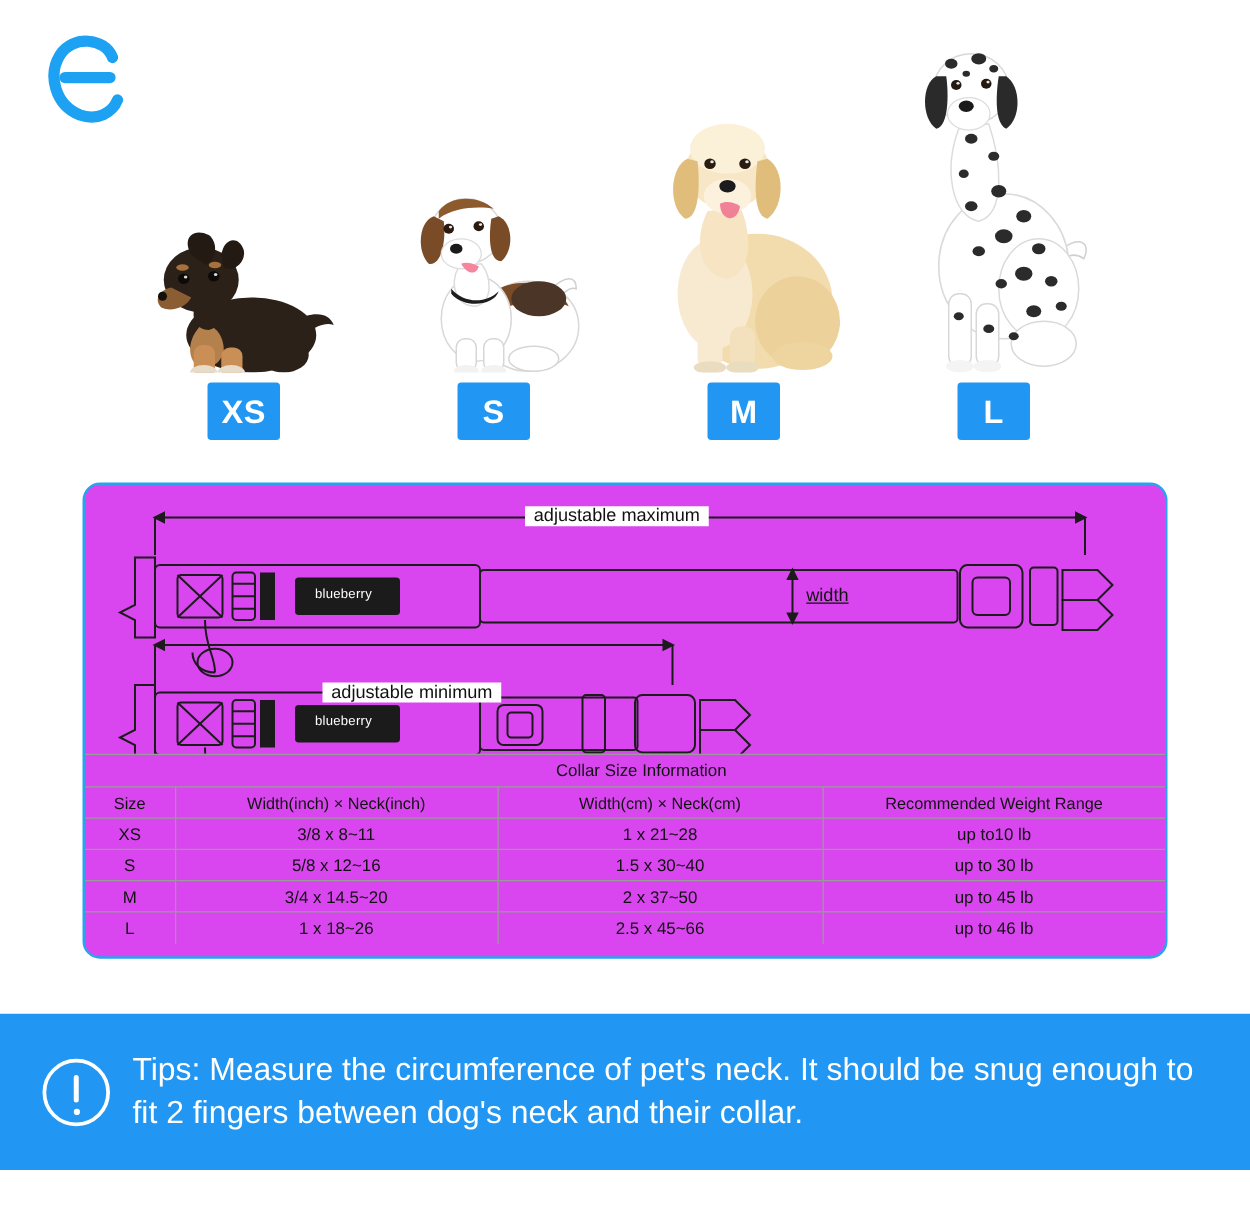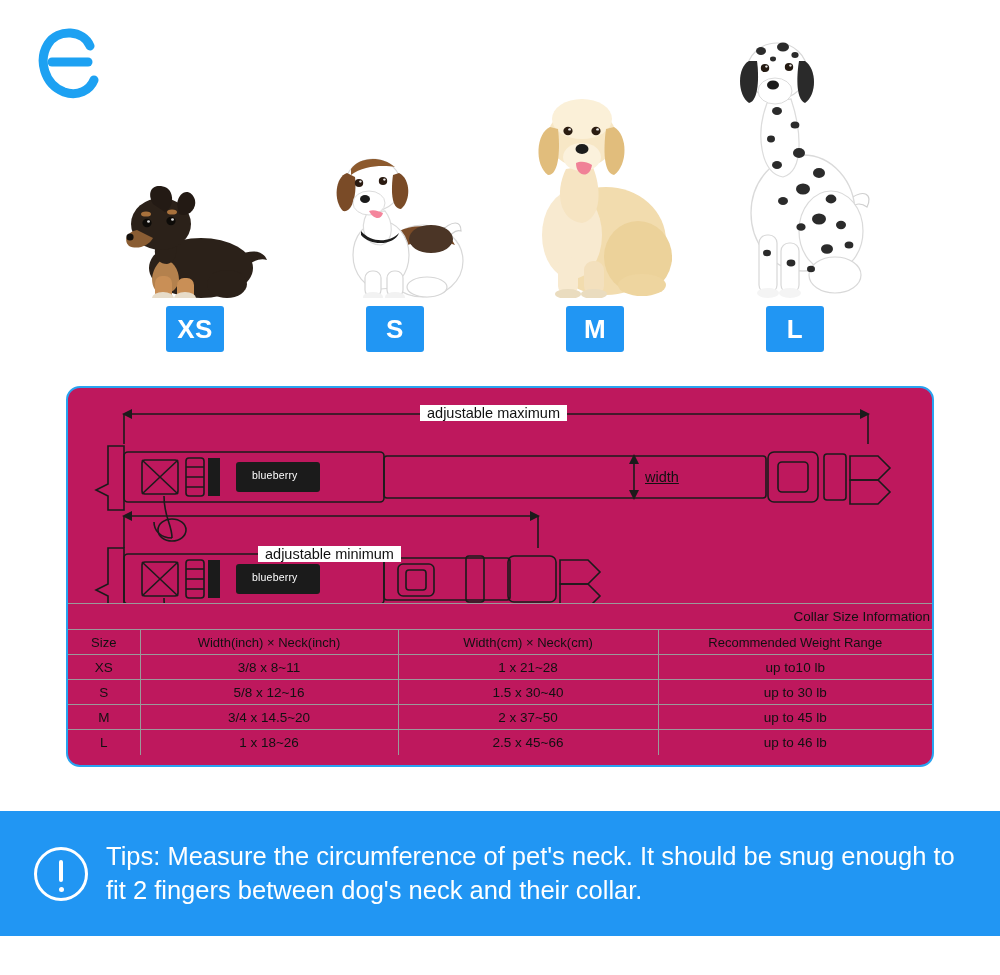--- a/index.html
+++ b/index.html
@@ -54,21 +54,21 @@
 
   
   .card {
     position: absolute;
     left: 66px;
     top: 386px;
     width: 868px;
     height: 381px;
     border: 2.5px solid #29a3f0;
     border-radius: 14px;
-    background: #be185d;
+    background: #d946ef;
     overflow: hidden;
   }
 
   .diagram {
     position: relative;
     width: 100%;
     height: 215px;
   }
   .dim-label {
     position: absolute;
@@ -94,21 +94,21 @@
   table td, table th {
     border: 1px solid #9a9a9a;
     height: 25px;
     text-align: center;
     font-weight: normal;
     padding: 0 2px;
   }
   tr.title-row td {
     border-left: none;
     border-right: none;
-    text-align: right;
+    text-align: center;
     padding-left: 28px;
     height: 26px;
   }
   td.c0 { width: 72px; border-left: none; margin-left: 48px; }
   td.c1 { width: 258px; }
   td.c2 { width: 260px; }
   td.c3 { border-right: none; margin-left: 32px; }
   tr.header-row td { font-size: 13px; }
   tr:last-child td { border-bottom: none; }
 

